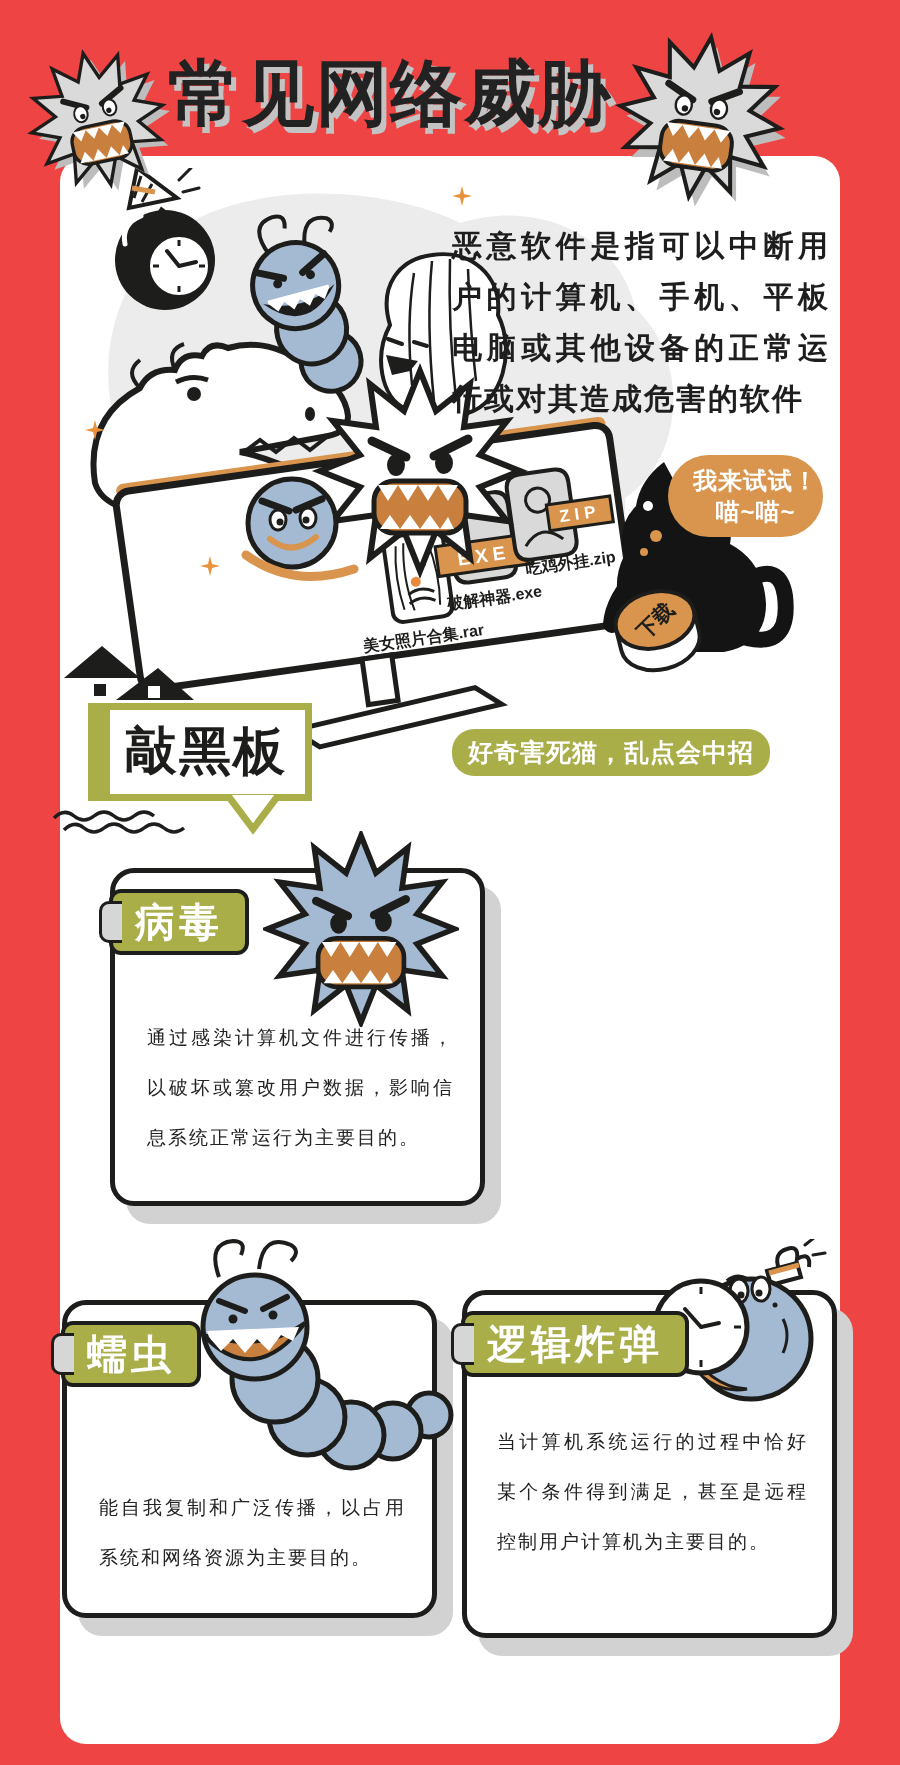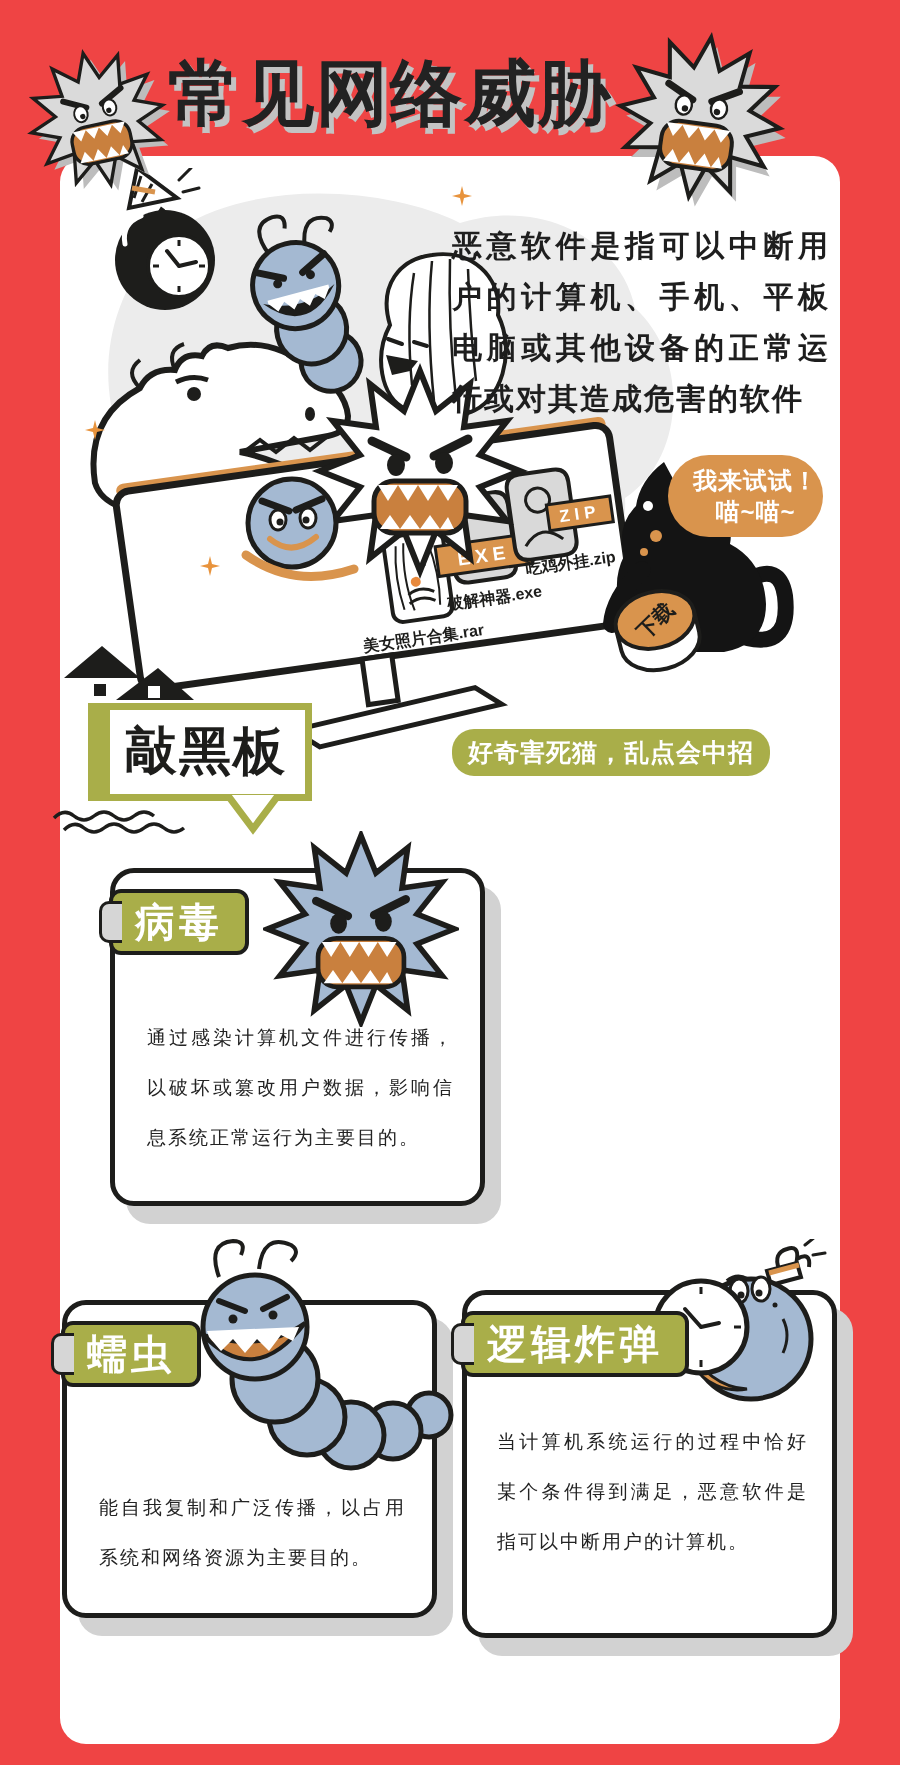--- a/index.html
+++ b/index.html
@@ -287,15 +287,15 @@
       <ellipse cx="112" cy="50" rx="9" ry="12" fill="#fff" stroke="#1d1d1b" stroke-width="3"></ellipse>
       <circle cx="92" cy="56" r="3.5" fill="#1d1d1b"></circle>
         <circle cx="110" cy="54" r="3.5" fill="#1d1d1b"></circle>
       <path d="M134,80 Q142,96 134,114" fill="none" stroke="#1d1d1b" stroke-width="3"></path>
       <circle cx="126" cy="66" r="2.5" fill="#1d1d1b"></circle>
       <path d="M44,126 A52,52 0 0 0 98,150 A62,62 0 0 1 42,108 Z" fill="#d9944d" stroke="#1d1d1b" stroke-width="3"></path>
       <circle cx="52" cy="88" r="46" fill="#fff" stroke="#1d1d1b" stroke-width="5"></circle>
       <path d="M52,88 L36,70 M52,88 L70,84" stroke="#1d1d1b" stroke-width="4" stroke-linecap="round"></path>
       <path d="M52,48 l0,7 M92,88 l-7,0 M52,128 l0,-7 M12,88 l7,0" stroke="#1d1d1b" stroke-width="3"></path>
     </svg>
-    <div class="card-body" id="body-bomb">当计算机系统运行的过程中恰好某个条件得到满足，恶意软件是指可以中断用户的计算机。</div>
+    <div class="card-body" id="body-bomb">当计算机系统运行的过程中恰好某个条件得到满足，甚至是远程控制用户计算机为主要目的。</div>
   </div>
 </div>
 
 </body></html>

